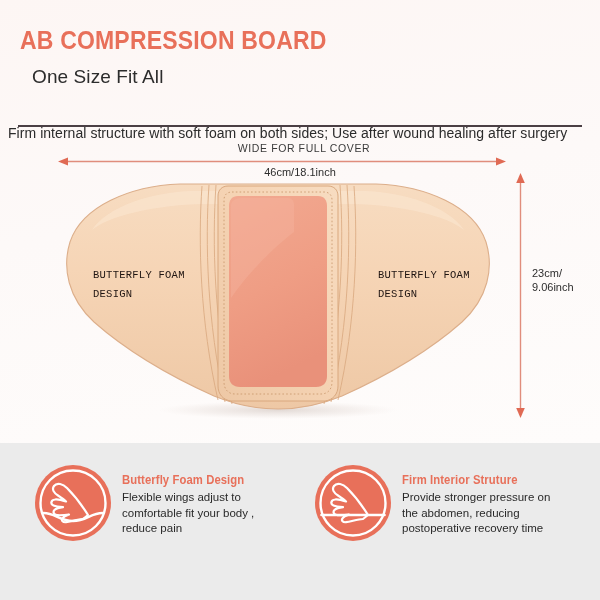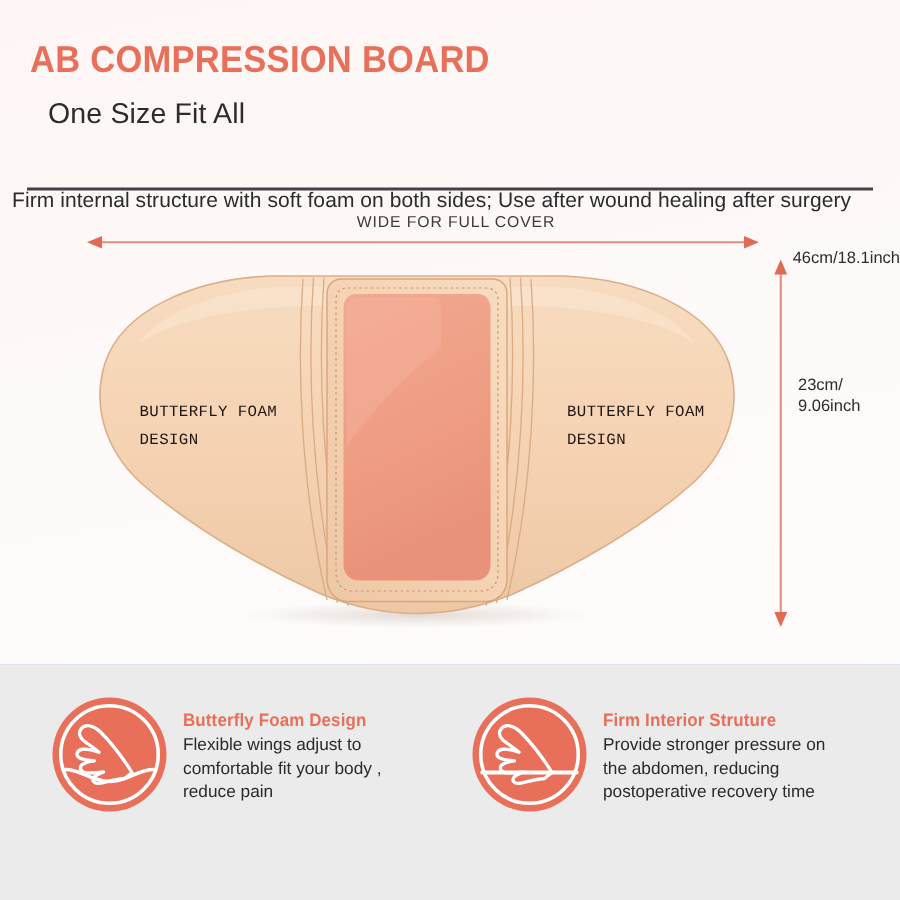--- a/index.html
+++ b/index.html
@@ -90,37 +90,37 @@
     left: 58px;
     top: 157px;
     width: 448px;
     height: 9px;
   }
   #width-value {
     position: absolute;
     left: 0;
     top: 166px;
     width: 600px;
-    text-align: right;
+    text-align: center;
     font-size: 11px;
     color: #2d2d2d;
   }
 
   
   #height-arrow {
     position: absolute;
     left: 514px;
     top: 173px;
     width: 13px;
     height: 245px;
   }
   #height-value {
     position: absolute;
     left: 532px;
-    top: 250px;
+    top: 266px;
     font-size: 11px;
     color: #2d2d2d;
     line-height: 14px;
   }
 
   
   #product {
     position: absolute;
     left: 52px;
     top: 172px;

